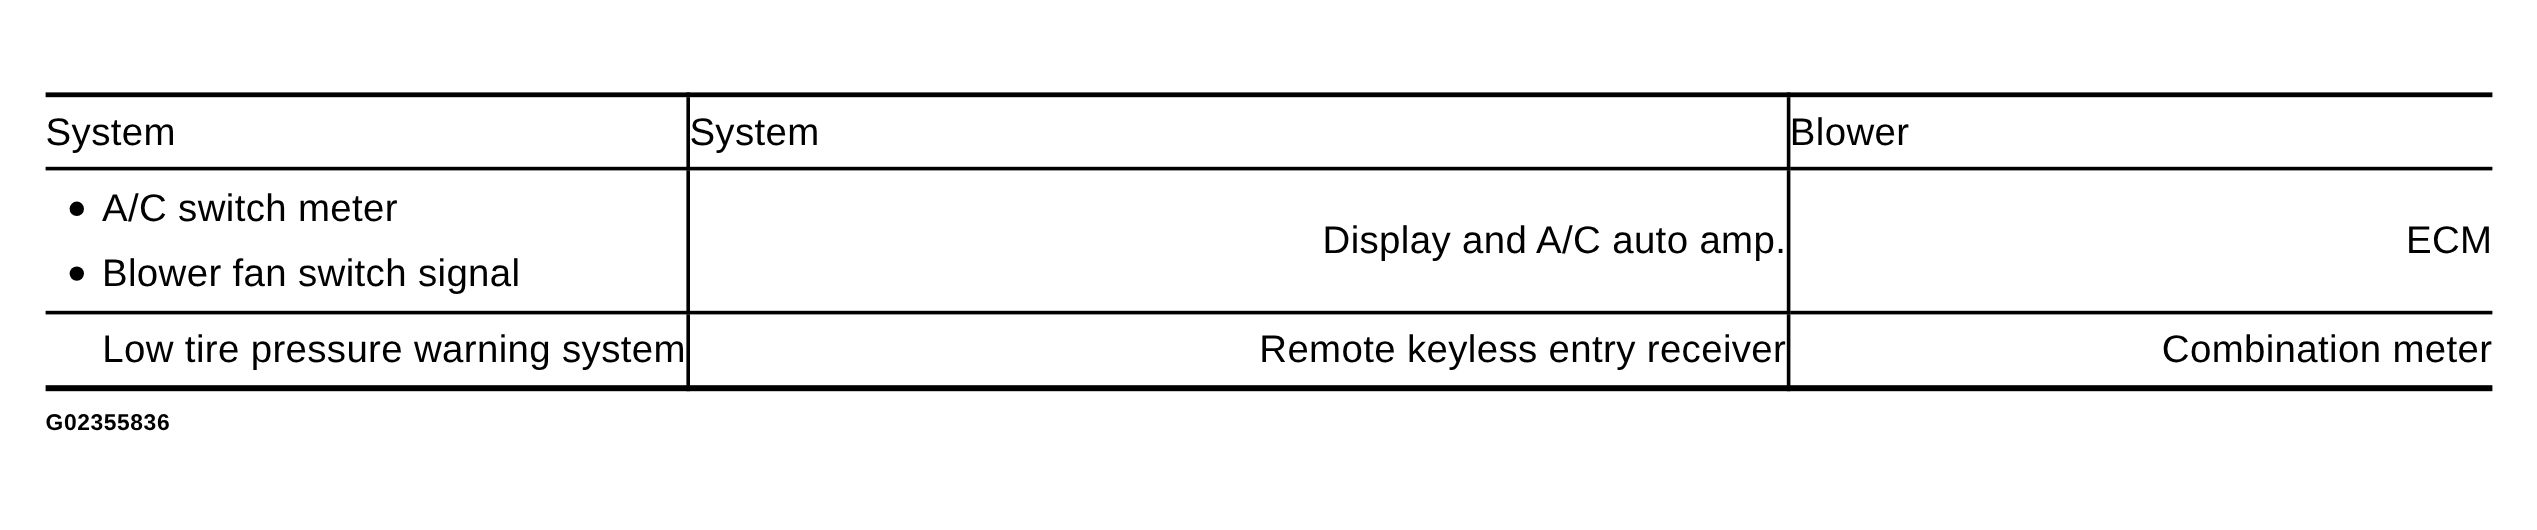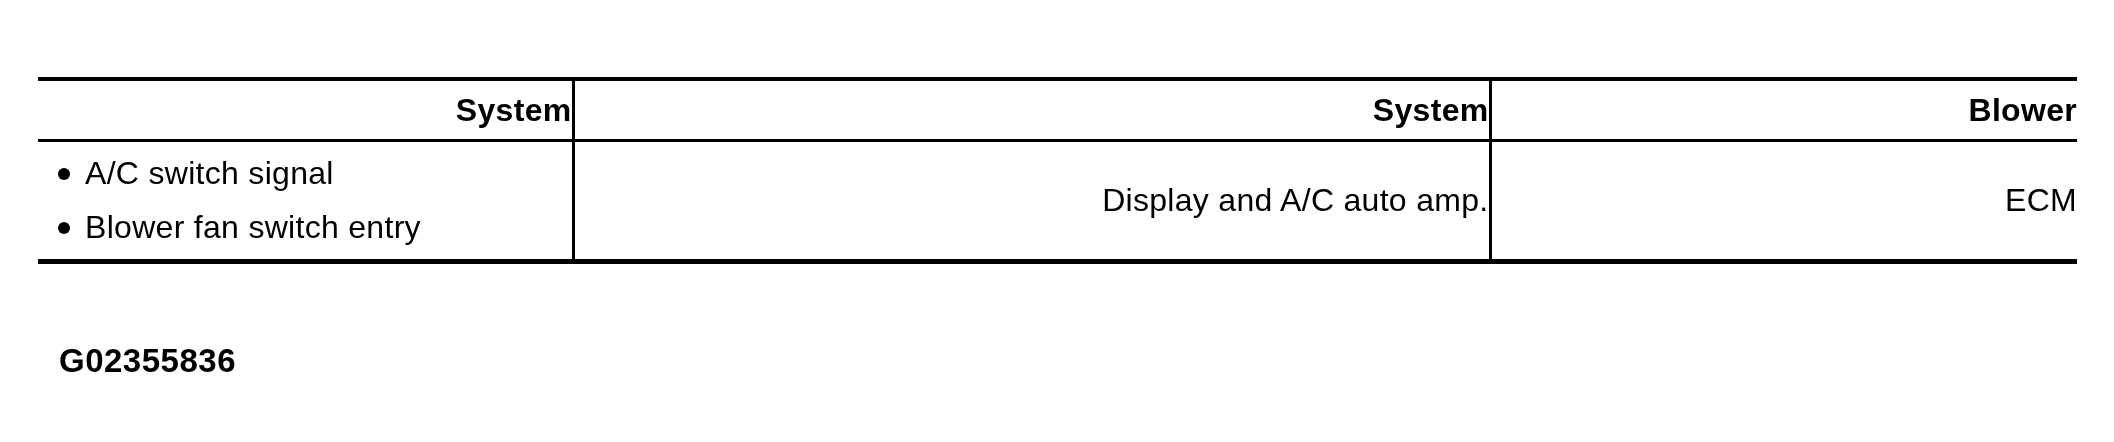--- a/index.html
+++ b/index.html
@@ -36,23 +36,22 @@
     white-space: nowrap;
   }
   
   table.io-table th.col-sep,
   table.io-table td.col-sep {
     border-right: 3px solid #000000;
   }
   
   table.io-table thead th {
     height: 58px;
-    text-align: right;
+    text-align: left;
     border-bottom: 3px solid #000000;
-    font-weight: bold;
   }
   
   table.io-table tr.row-mid td {
     height: 117px;
     border-bottom: 3px solid #000000;
   }
   
   table.io-table tr.row-last td {
     height: 59px;
   }
@@ -76,24 +75,23 @@
     height: 12px;
     border-radius: 50%;
     background: #000000;
     margin-right: 15px;
     flex-shrink: 0;
   }
   .figure-id {
     position: absolute;
     left: 38px;
     top: 342px;
-    font-size: 33px;
+    font-size: 19px;
     font-weight: bold;
     letter-spacing: 0.5px;
-    margin-left: 21px;
   }
 </style>
 </head>
 <body>
 
 <div class="page">
 
   <table class="io-table">
     <colgroup>
       <col style="width:535px">
@@ -106,29 +104,34 @@
         <th class="col-sep">System</th>
         <th>Blower</th>
       </tr>
     </thead>
     <tbody>
       <tr class="row-mid">
         <td class="col-sep">
           <div class="bullet-list">
             <div class="bullet-line">
               <span class="bullet-dot"></span>
-              <span>A/C switch signal</span>
+              <span>A/C switch meter</span>
             </div>
             <div class="bullet-line">
               <span class="bullet-dot"></span>
-              <span>Blower fan switch entry</span>
+              <span>Blower fan switch signal</span>
             </div>
           </div>
         </td>
         <td class="col-sep cell">Display and A/C auto amp.</td>
         <td class="cell">ECM</td>
+      </tr>
+      <tr class="row-last">
+        <td class="col-sep cell">Low tire pressure warning system</td>
+        <td class="col-sep cell">Remote keyless entry receiver</td>
+        <td class="cell">Combination meter</td>
       </tr>
     </tbody>
   </table>
 
   <div class="figure-id">G02355836</div>
 
 </div>
 
 </body></html>

